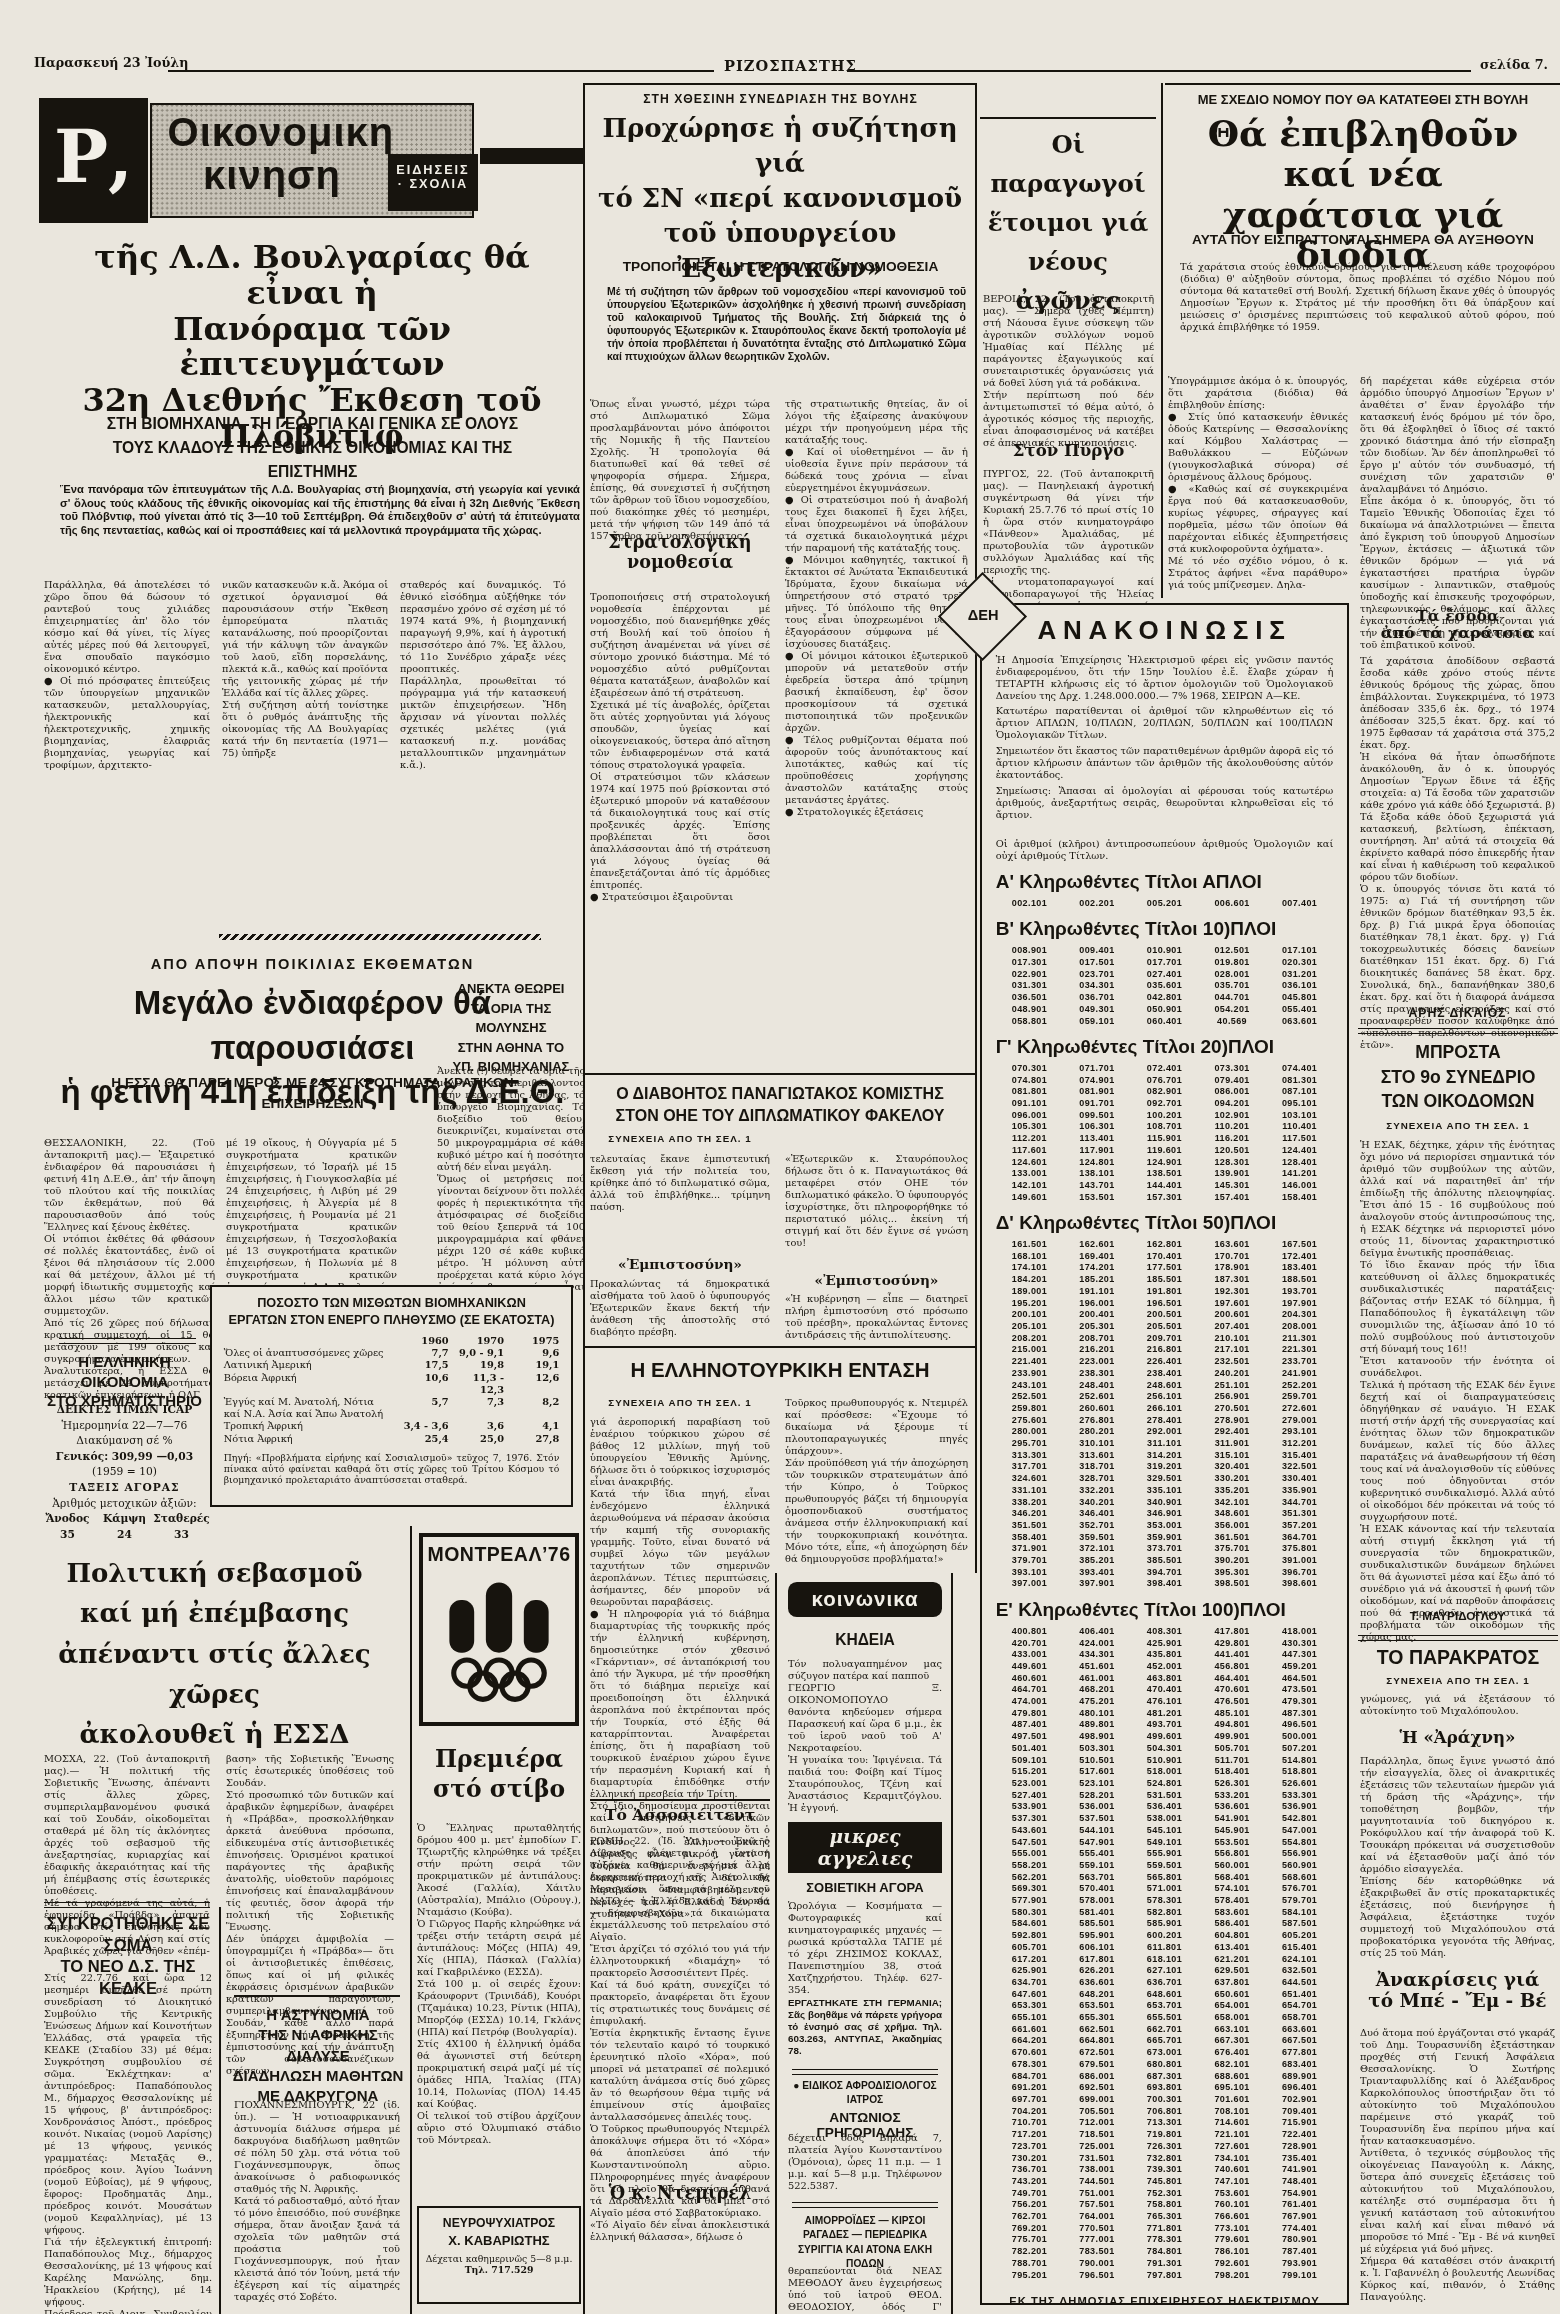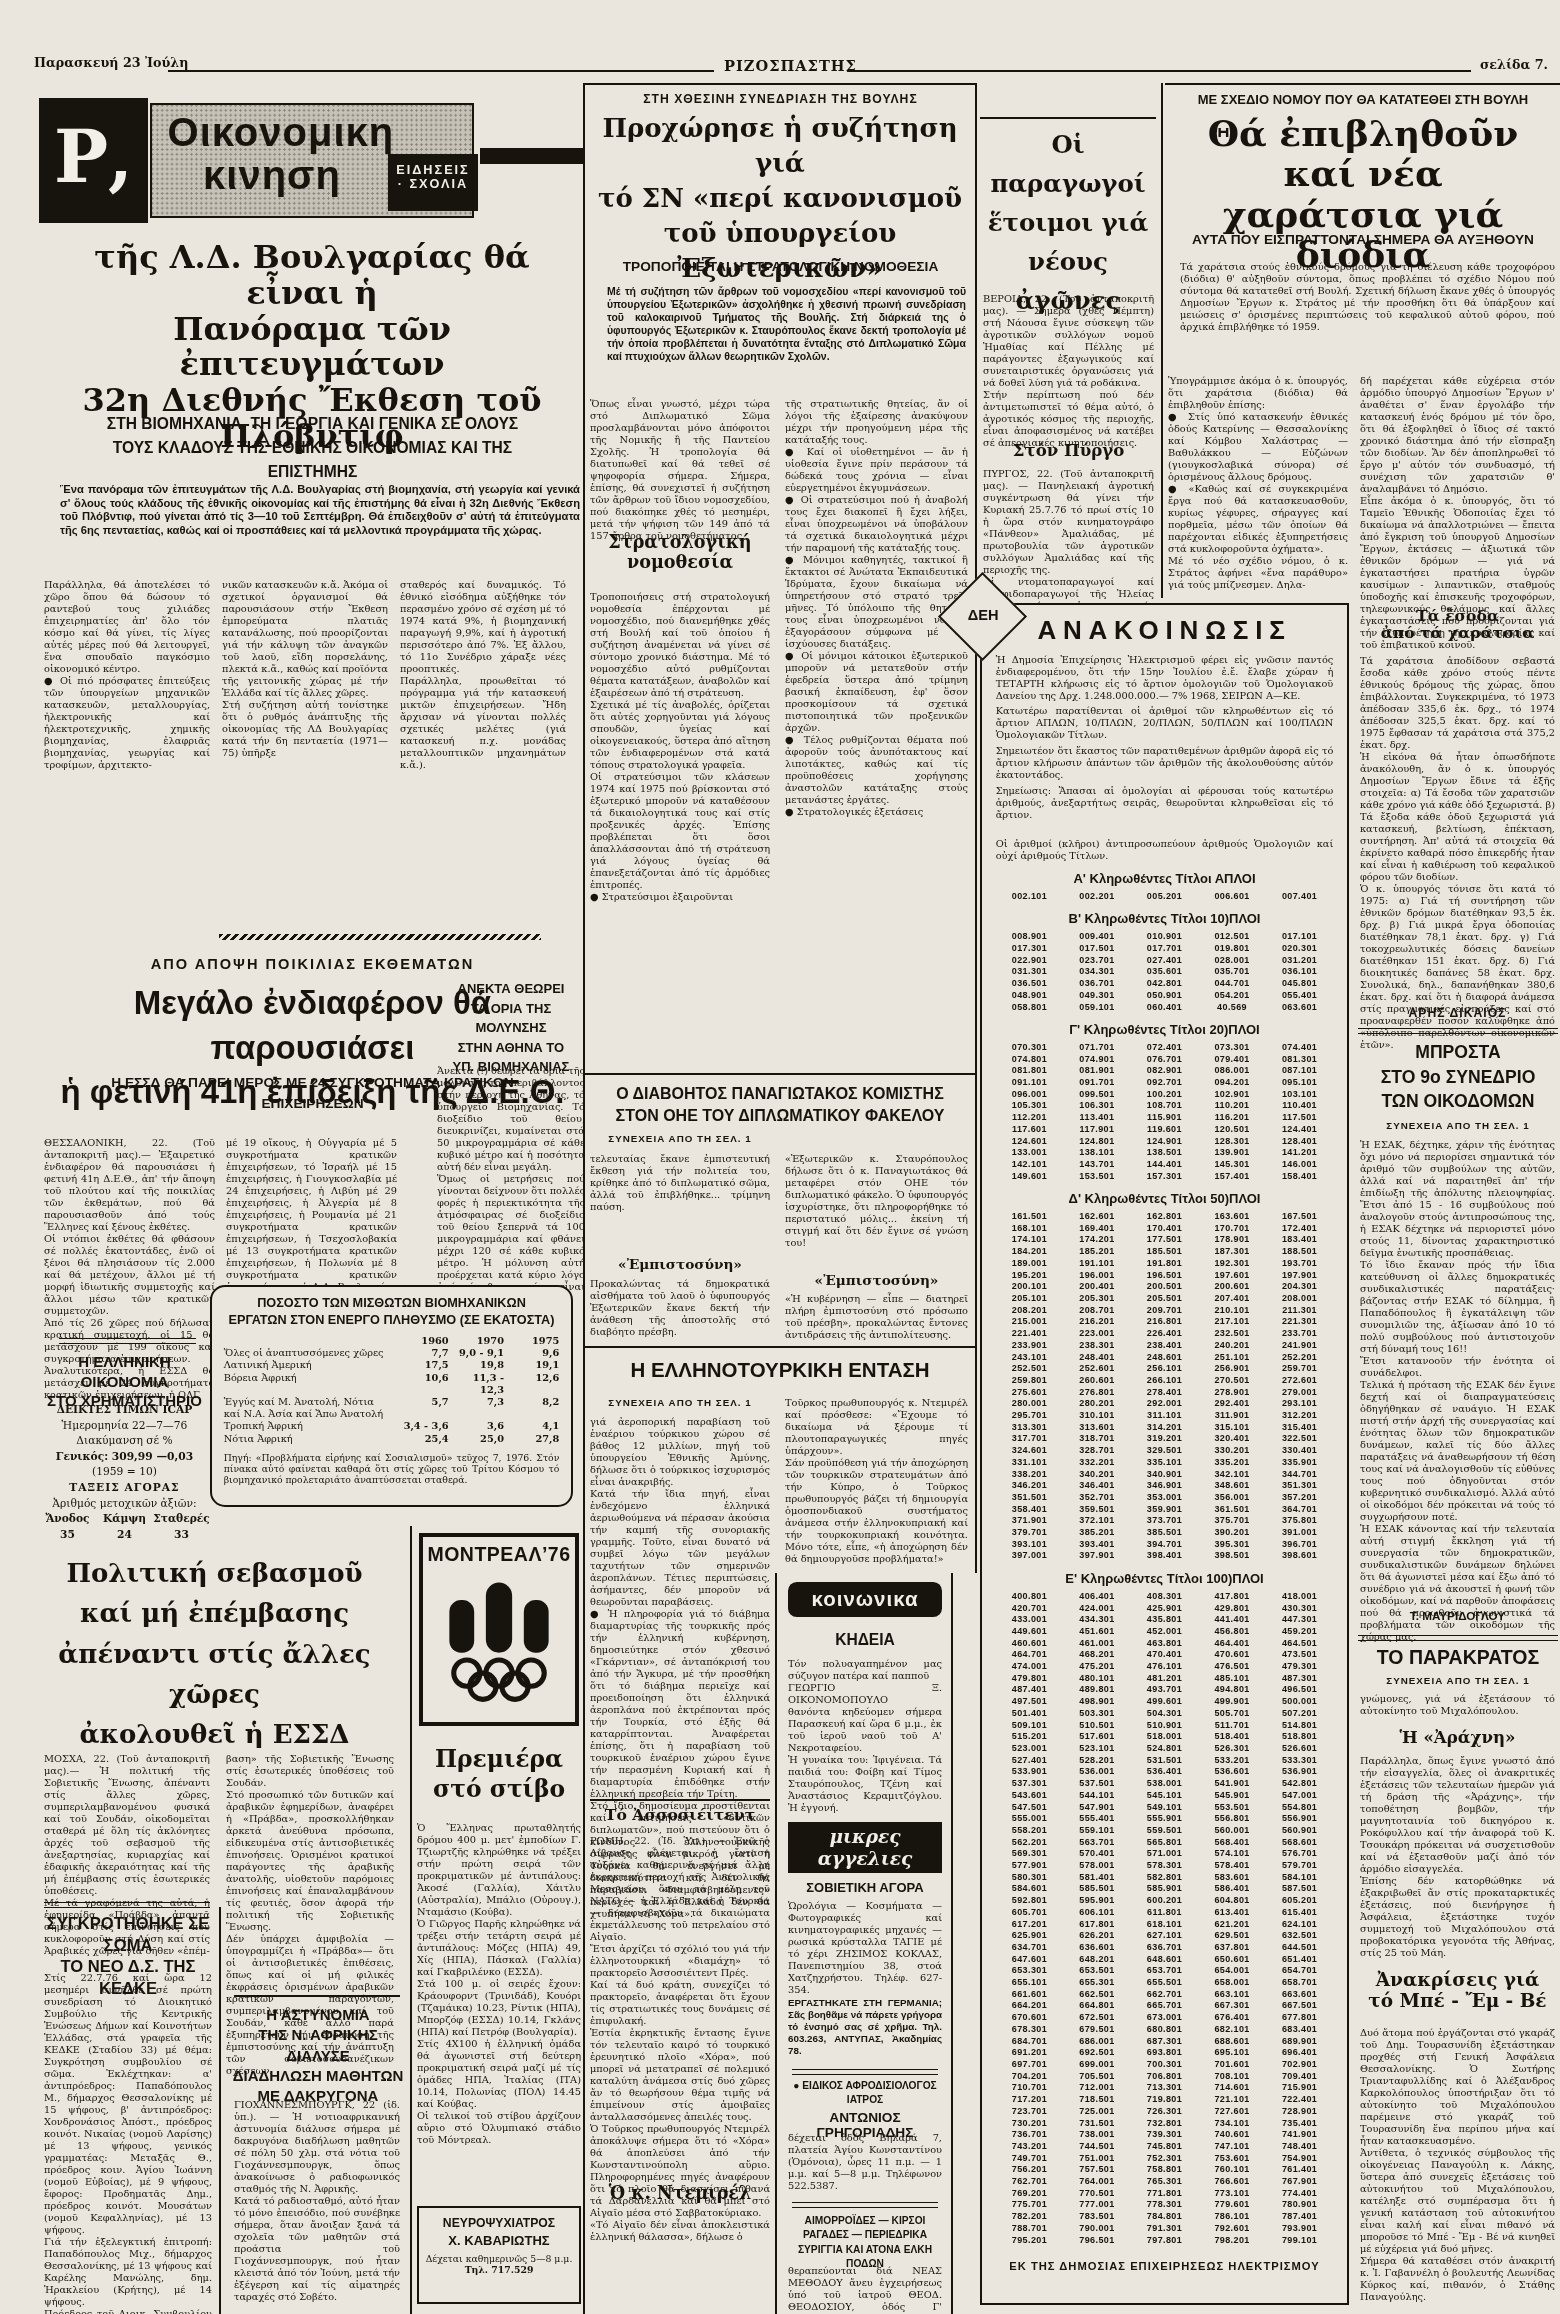--- a/index.html
+++ b/index.html
@@ -15,21 +15,21 @@
   .drule{height:3.9px;border-top:1.5px solid #17140e;border-bottom:1.5px solid #17140e;background:transparent;}
   .hatch{height:5.9px;background:repeating-linear-gradient(135deg,#17140e 0 2.9px,transparent 2.9px 5.9px);}
   .vline{width:1.6px;background:#17140e;}
   .boxed{border:2.9px solid #17140e;}
   .blackbox{background:#17140e;color:#f2efe7;}
   .lead{font-family:"Liberation Sans",sans-ser
 if;font-weight:bold;font-size:11.2px;line-height:13.7px;text-align:justify;white-space:pre-line;}
   .trow{display:flex;font-size:9.8px;line-height:12.2px;}
   .tlabel{flex:1.9;}
   .tval{flex:0.62;text-align:right;font-weight:bold;}
-  .deh-h{font-family:"Liberation Sans",sans-serif;font-weight:bold;font-size:13px;text-align:center;margin:8.8px 0 4.9px;}
+  .deh-h{font-family:"Liberation Sans",sans-serif;font-weight:bold;font-size:19px;margin:8.8px 0 4.9px;}
   .num-row{display:flex;}
   .num{flex:1;text-align:center;font-family:"Liberation Sans",sans-serif;font-weight:bold;font-size:9px;line-height:11.7px;letter-spacing:0.4px;}
   .sig{font-family:"Liberation Sans",sans-serif;font-weight:bold;text-align:right;font-size:10.7px;}
   .minihead{font-weight:bold;text-align:center;font-size:13.7px;}
   .contnote{font-family:"Liberation Sans",sans-serif;font-weight:bold;font-size:9.8px;text-align:center;letter-spacing:1px;}
 </style>
 </head>
 <body>
 
 <div id="page">
@@ -117,21 +117,21 @@
       <span style="flex:1">Κάμψη</span>
       <span style="flex:1">Σταθερές</span>
     </div>
     <div style="display:flex;font-weight:bold;">
       <span style="flex:1">35</span>
       <span style="flex:1">24</span>
       <span style="flex:1">33</span>
     </div>
   </div>
 
-  <div class="abs boxed" style="left:210px;top:1285px;width:363px;height:222px;padding:7.8px 11.7px;box-sizing:border-box;background:#eae6dd;border-radius:15px;">
+  <div class="abs boxed" style="left:210px;top:1285px;width:363px;height:222px;padding:7.8px 11.7px;box-sizing:border-box;background:#eae6dd;">
     <div class="kick" style="font-size:12.7px;line-height:1.35;">
       <div>ΠΟΣΟΣΤΟ ΤΩΝ ΜΙΣΘΩΤΩΝ ΒΙΟΜΗΧΑΝΙΚΩΝ</div>
       <div>ΕΡΓΑΤΩΝ ΣΤΟΝ ΕΝΕΡΓΟ ΠΛΗΘΥΣΜΟ (ΣΕ ΕΚΑΤΟΣΤΑ)</div>
     </div>
     <div class="trow" style="margin-top:5.9px;font-weight:bold;">
       <span class="tlabel"></span>
       <span class="tval">1960</span>
       <span class="tval">1970</span>
       <span class="tval">1975</span>
     </div>

